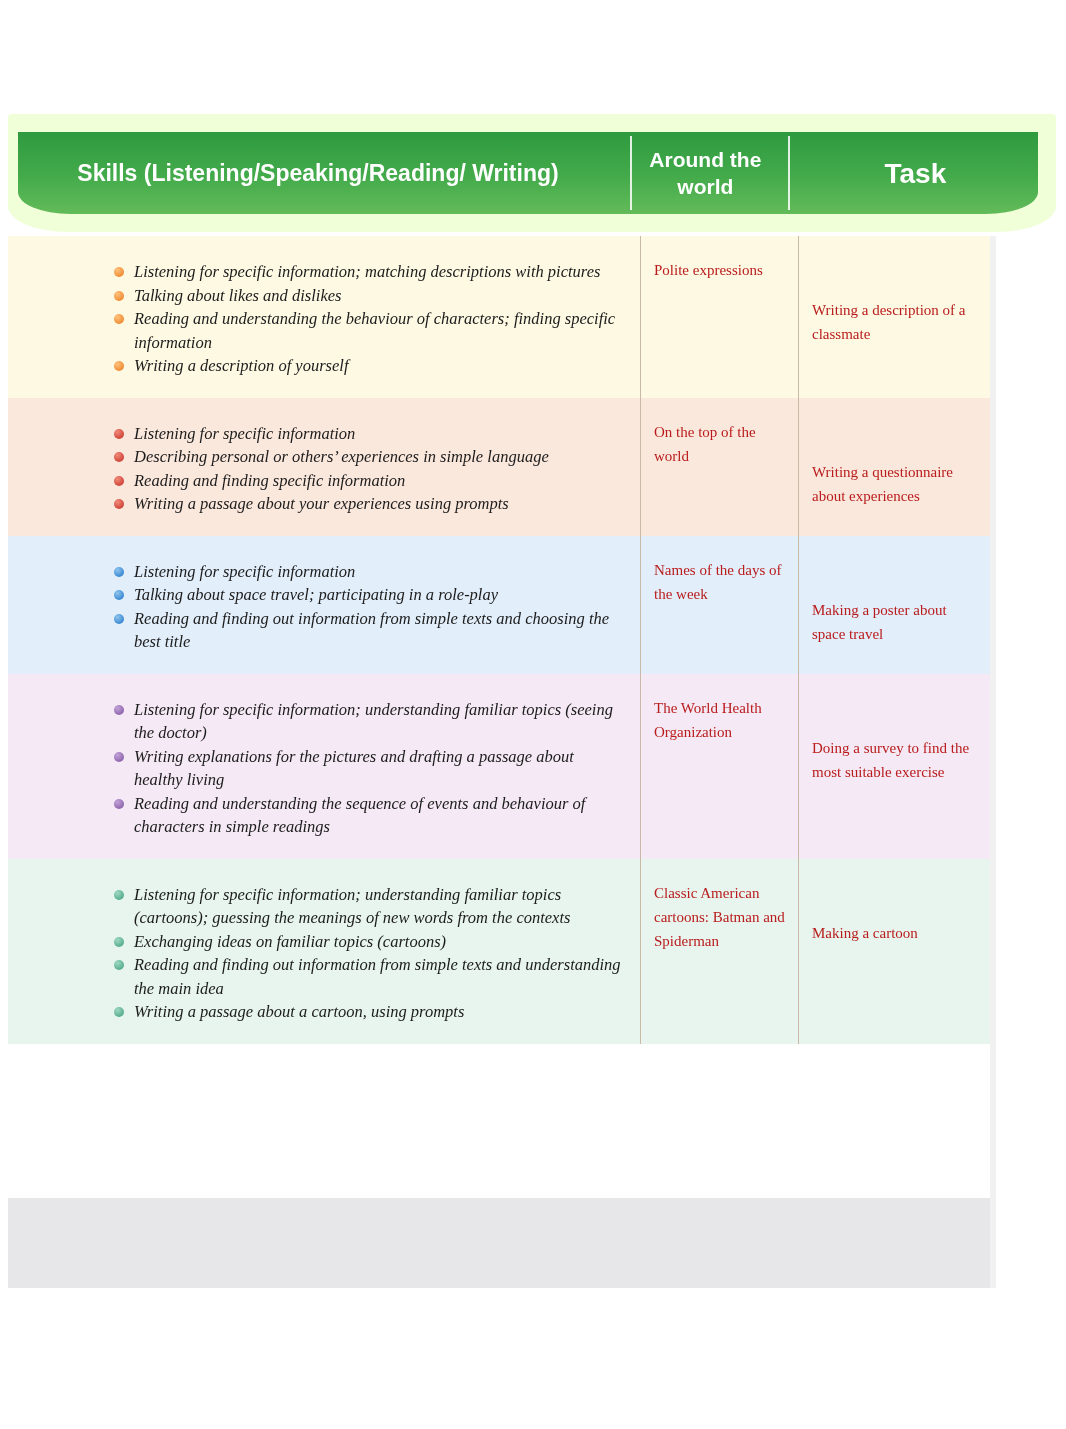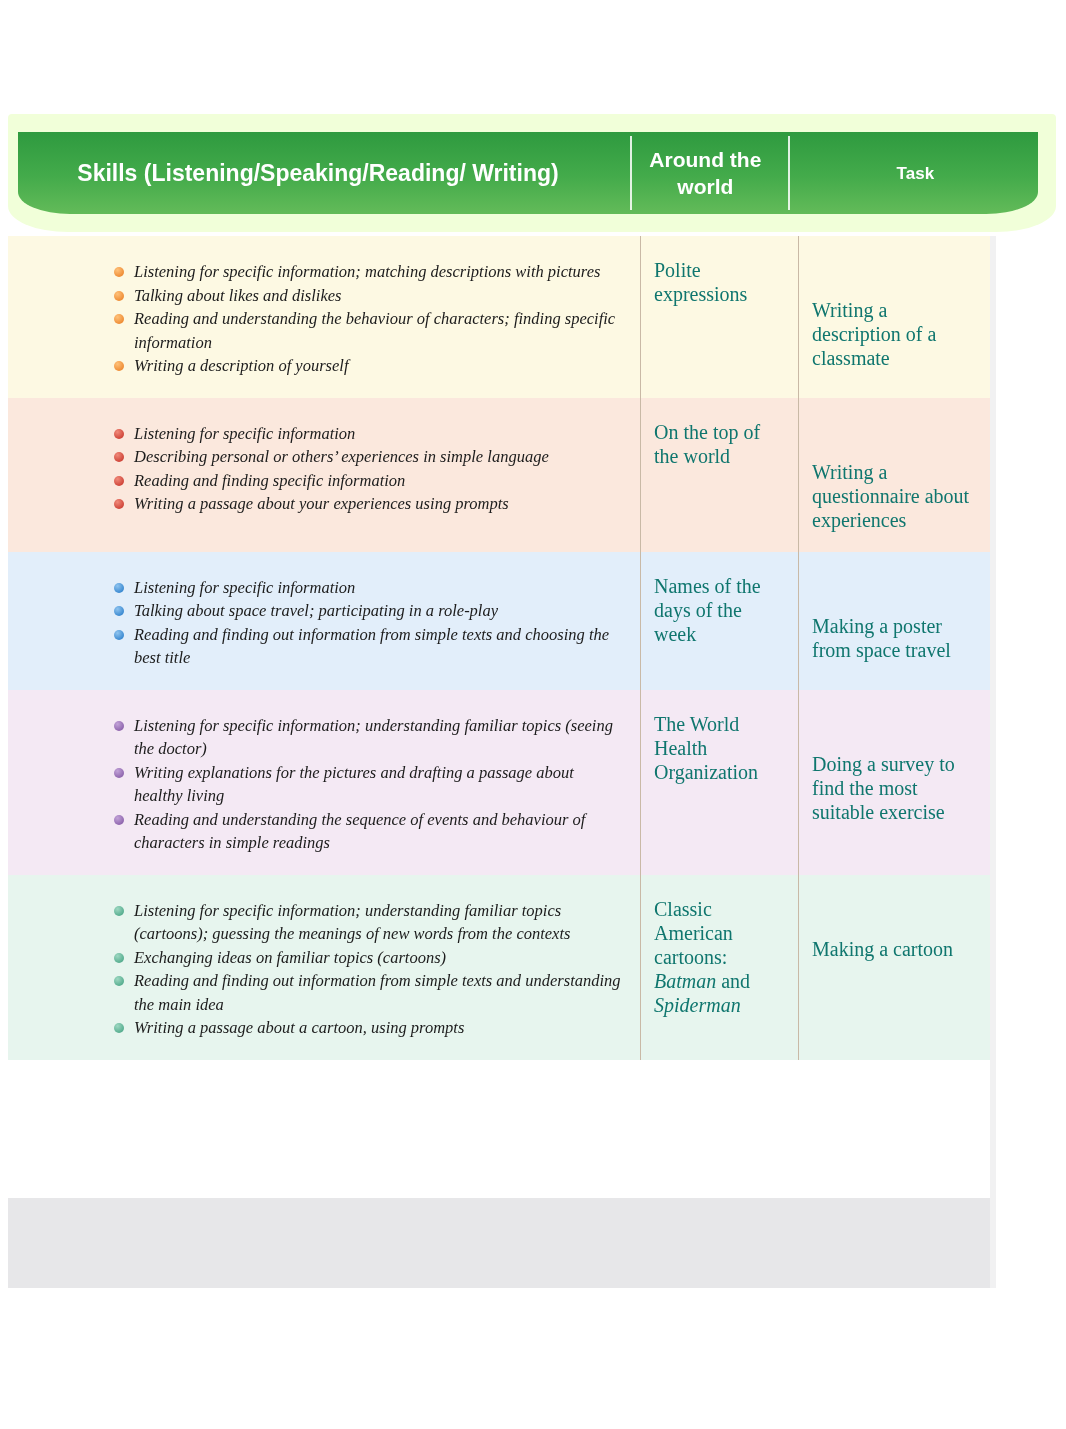--- a/index.html
+++ b/index.html
@@ -59,21 +59,21 @@
     position: relative;
     display: flex;
     align-items: center;
     justify-content: center;
     text-align: center;
     padding: 0 8px;
     box-sizing: border-box;
   }
   .bcol-1 { width: 612px; font-size: 23px; line-height: 30px; }
   .bcol-2 { width: 178px; font-size: 21px; line-height: 27px; }
-  .bcol-3 { width: 250px; font-size: 17px; line-height: 27px; }
+  .bcol-3 { width: 250px; font-size: 28px; line-height: 27px; }
   .bsep {
     position: absolute;
     top: 4px;
     width: 2px;
     height: 74px;
     background: rgba(255,255,255,0.85);
   }
   .bsep.s1 { left: 612px; }
   .bsep.s2 { left: 770px; }
 
@@ -131,25 +131,25 @@
   }
   .skill-list li .dot {
     position: absolute;
     left: 0;
     top: 7px;
     width: 10px;
     height: 10px;
     border-radius: 50%;
   }
   .col-text {
-    font-size: 20px;
+    font-size: 15px;
     line-height: 24px;
-    color: #0f766e;
-  }
-  .col-text .it { font-style: italic; }
+    color: #b91c1c;
+  }
+  .col-text .it { }
 
   
   .row-1 { background: #fdf9e3; }
   .row-2 { background: #fbe8dd; }
   .row-3 { background: #e2eefa; }
   .row-4 { background: #f4e9f4; }
   .row-5 { background: #e7f5ee; }
 
   .row-1 .dot { background: radial-gradient(circle at 35% 30%, #ffc27a, #e8791c); }
   .row-2 .dot { background: radial-gradient(circle at 35% 30%, #f08a7a, #c32a20); }
@@ -227,21 +227,21 @@
 
     <div class="row row-3">
       <div class="cell c-skills">
         <ul class="skill-list">
           <li><span class="dot"></span><span>Listening for specific information</span></li>
           <li><span class="dot"></span><span>Talking about space travel; participating in a role-play</span></li>
           <li><span class="dot"></span><span>Reading and finding out information from simple texts and choosing the best title</span></li>
         </ul>
       </div>
       <div class="cell c-world col-text">Names of the days of the week</div>
-      <div class="cell c-task col-text">Making a poster from space travel</div>
+      <div class="cell c-task col-text">Making a poster about space travel</div>
       <div class="vline v1"></div>
       <div class="vline v2"></div>
     </div>
 
     <div class="row row-4">
       <div class="cell c-skills">
         <ul class="skill-list">
           <li><span class="dot"></span><span>Listening for specific information; understanding familiar topics (seeing the doctor)</span></li>
           <li><span class="dot"></span><span>Writing explanations for the pictures and drafting a passage about healthy living</span></li>
           <li><span class="dot"></span><span>Reading and understanding the sequence of events and behaviour of characters in simple readings</span></li>

